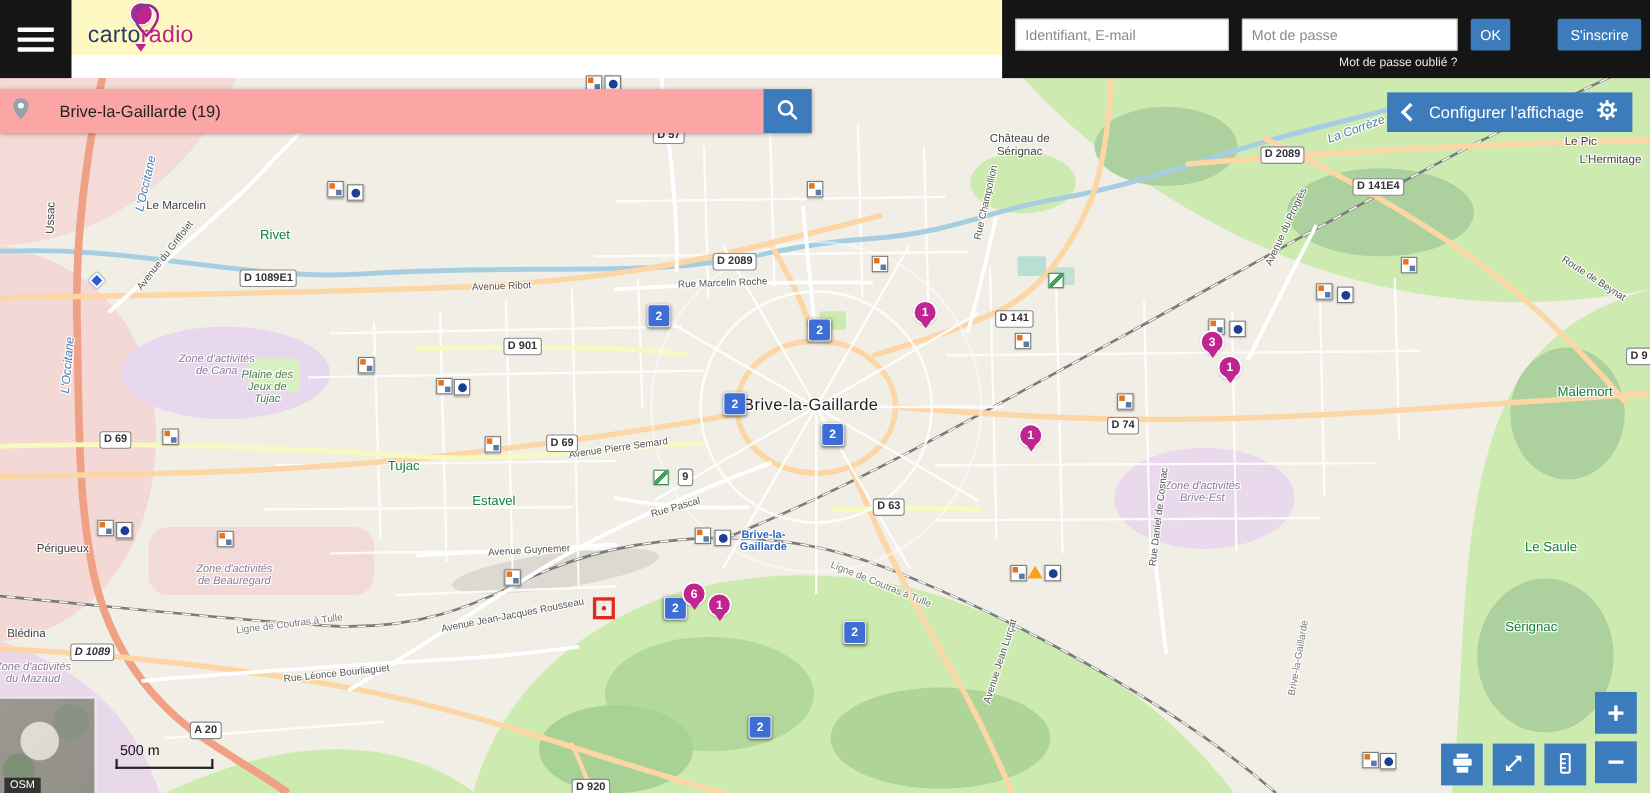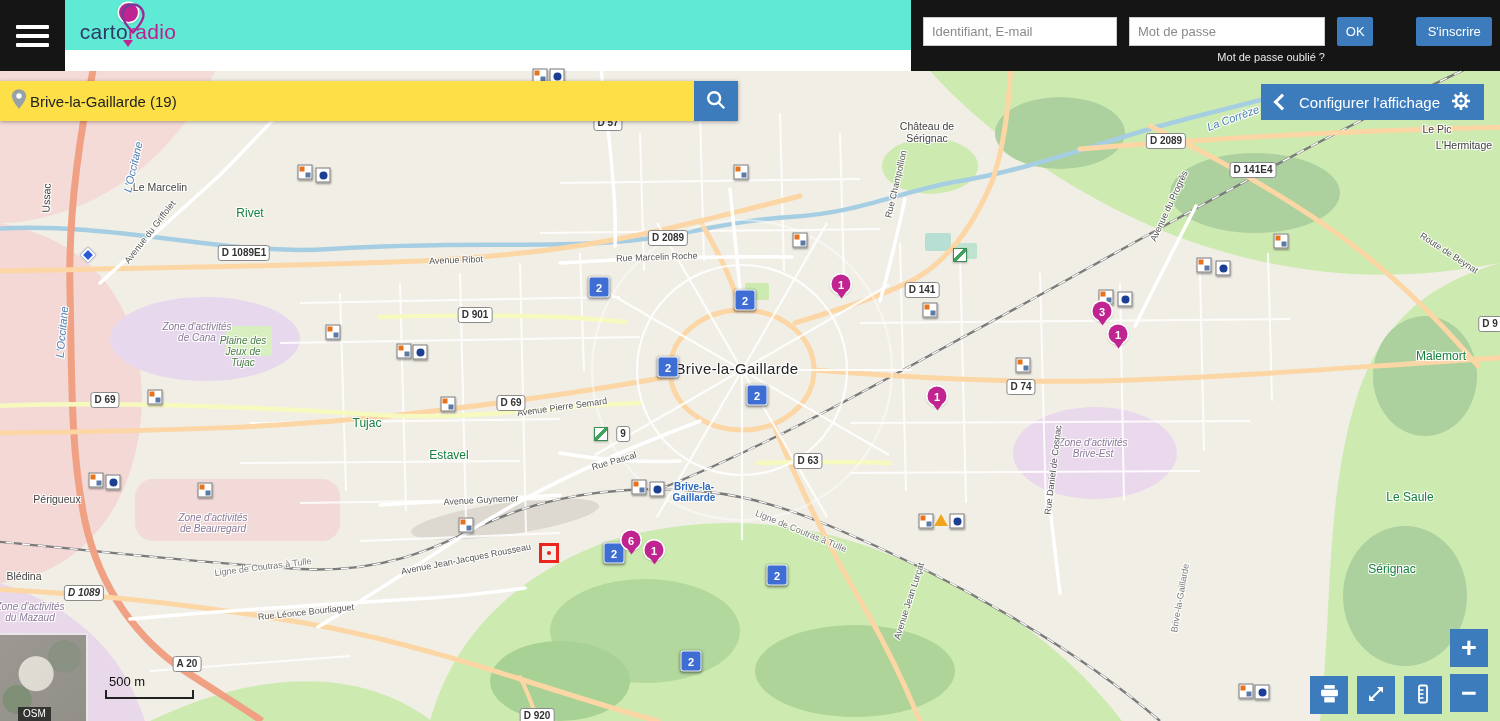--- a/index.html
+++ b/index.html
@@ -1,20 +1,20 @@
 <!DOCTYPE html>
 <html><head>
 <meta charset="utf-8">
 <style>
   html,body{margin:0;padding:0;}
   body{width:1500px;height:721px;overflow:hidden;font-family:"Liberation Sans",sans-serif;background:#fff;}
   .app{position:relative;width:1500px;height:721px;overflow:hidden;}
 
   
-  header{position:absolute;top:0;left:0;width:1500px;height:50px;background:#5eead4;z-index:50;}
+  header{position:absolute;top:0;left:0;width:1500px;height:50px;background:#fef9c3;z-index:50;}
   .hamburger{position:absolute;left:0;top:0;width:65px;height:71px;background:#151515;border:none;cursor:pointer;display:flex;flex-direction:column;justify-content:center;align-items:center;gap:5px;}
   .hamburger i{display:block;width:33px;height:4px;background:#fff;border-radius:1px;}
   .logo{position:absolute;left:76px;top:3px;width:104px;text-align:center;cursor:pointer;}
   .logo .pin{display:block;margin:0 auto;}
   .logo .word{font-size:21px;font-weight:500;letter-spacing:.3px;line-height:20px;}
   .logo .word .c1{color:#2d3a66;}
   .logo .word .c2{color:#bf1e8e;}
   .login-area{position:absolute;left:911px;top:0;right:0;height:71px;background:#151515;display:flex;align-items:flex-start;padding:17px 8px 0 12px;box-sizing:border-box;gap:12px;}
   .login-area input{width:196px;height:29px;border:1px solid #ccc;box-sizing:border-box;padding:0 8px;font-size:13px;font-family:inherit;color:#333;background:#fff;}
   .login-area input::placeholder{color:#8a8a8a;}
@@ -58,34 +58,34 @@
   .dish{width:15px;height:15px;background:#fff;border:1px solid #777;box-shadow:0 1px 2px rgba(0,0,0,.4);}
   .dish::after{content:'';position:absolute;left:2.5px;top:2.5px;right:2.5px;bottom:2.5px;background:#1d3f93;border-radius:50%;}
   .triangle{width:0;height:0;border-left:7px solid transparent;border-right:7px solid transparent;border-bottom:12px solid #f2a51c;filter:drop-shadow(0 0 1px #fff);background:none;}
   .measure{width:14px;height:14px;background:linear-gradient(135deg,#fff 40%,#43a15e 40%,#43a15e 60%,#fff 60%);border:1px solid #3c8d55;box-shadow:0 1px 2px rgba(0,0,0,.3);}
   .diamond{width:11px;height:11px;background:#2a5bd7;border:2px solid #fff;transform:translate(-50%,-50%) rotate(45deg);box-shadow:0 0 2px rgba(0,0,0,.5);}
   .selected{width:20px;height:20px;border:3px solid #e8251f;background:rgba(255,255,255,.08);}
   .selected .dot{position:absolute;left:50%;top:50%;width:4px;height:4px;background:#e8251f;border-radius:50%;transform:translate(-50%,-50%);}
 
   
   .search-bar{position:absolute;top:10px;left:0;width:738px;height:40px;display:flex;z-index:20;box-shadow:0 1px 4px rgba(0,0,0,.35);}
-  .search-wrap{flex:1;background:#fde047;display:flex;align-items:center;padding-left:10px;gap:0;}
+  .search-wrap{flex:1;background:#fca5a5;display:flex;align-items:center;padding-left:10px;gap:24px;}
   .search-wrap input{flex:1;border:none;outline:none;font-size:15px;color:#222;font-family:inherit;background:transparent;}
   .search-btn{width:44px;background:#3c7cbc;border:none;cursor:pointer;display:flex;align-items:center;justify-content:center;}
 
   .config-btn{position:absolute;top:13px;right:16px;height:36px;background:#3c7cbc;color:#fff;border:none;display:flex;align-items:center;gap:11px;padding:0 13px 0 15px;font-size:15px;font-family:inherit;cursor:pointer;z-index:20;}
   .chev{width:9px;height:9px;border-left:3px solid #fff;border-bottom:3px solid #fff;transform:rotate(45deg);display:inline-block;}
 
   .minimap{position:absolute;left:0;bottom:0;width:86px;height:86px;z-index:15;cursor:pointer;border-top:2px solid #e8e8e8;border-right:2px solid #e8e8e8;overflow:hidden;
     background:
       radial-gradient(circle at 42% 45%, rgba(255,255,255,.28) 0 17px, rgba(70,70,70,.42) 18px),
       radial-gradient(circle at 20% 75%, #a9c49a 0 14px, transparent 15px),
       radial-gradient(circle at 75% 25%, #b9c8ae 0 16px, transparent 17px),
       linear-gradient(135deg,#d8d4c8,#c7c4b8);}
-  .osm-badge{position:absolute;left:18px;bottom:0;background:rgba(20,20,20,.75);color:#fff;font-size:10px;padding:1px 5px 2px;text-align:right;}
+  .osm-badge{position:absolute;left:4px;bottom:0;background:rgba(20,20,20,.75);color:#fff;font-size:10px;padding:1px 5px 2px;text-align:right;}
 
   .scalebar{position:absolute;left:105px;bottom:22px;z-index:14;color:#111;font-size:13px;pointer-events:none;}
   .scalebar .txt{margin-left:4px;margin-bottom:1px;}
   .scalebar .bar{width:85px;height:7px;border:2px solid #222;border-top:none;}
 
   .map-btn{position:absolute;width:38px;height:38px;background:#3c7cbc;border:none;color:#fff;display:flex;align-items:center;justify-content:center;cursor:pointer;z-index:20;font-family:inherit;}
   .zoom-in{right:12px;bottom:54px;font-size:27px;font-weight:bold;line-height:1;}
   .zoom-out{right:12px;bottom:9px;font-size:27px;font-weight:bold;line-height:1;}
   .ctl-print{right:152px;bottom:7px;}
   .ctl-full{right:105px;bottom:7px;}

